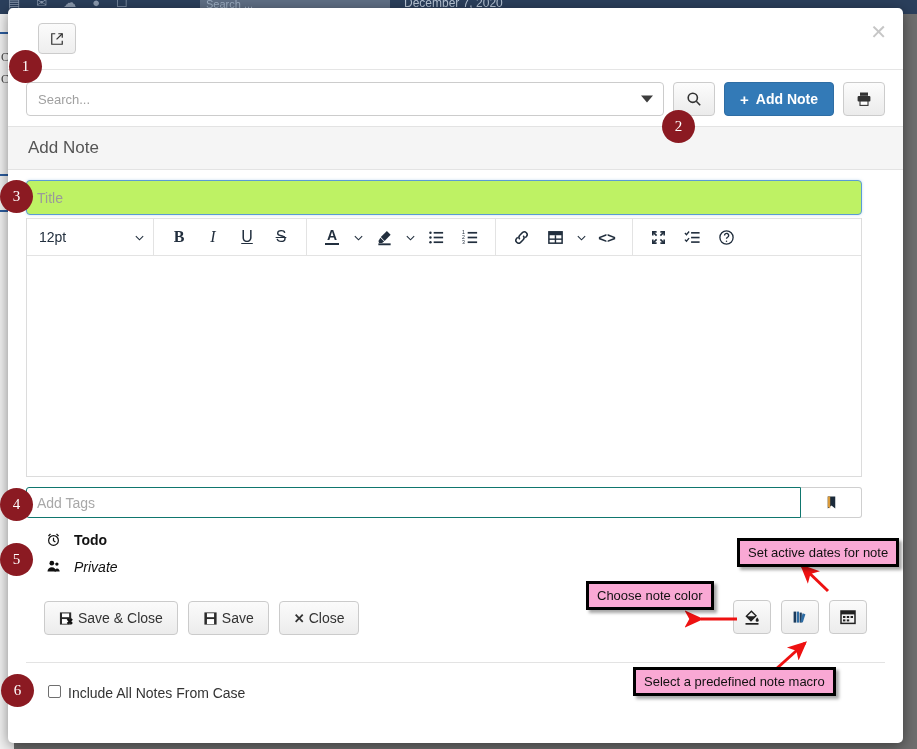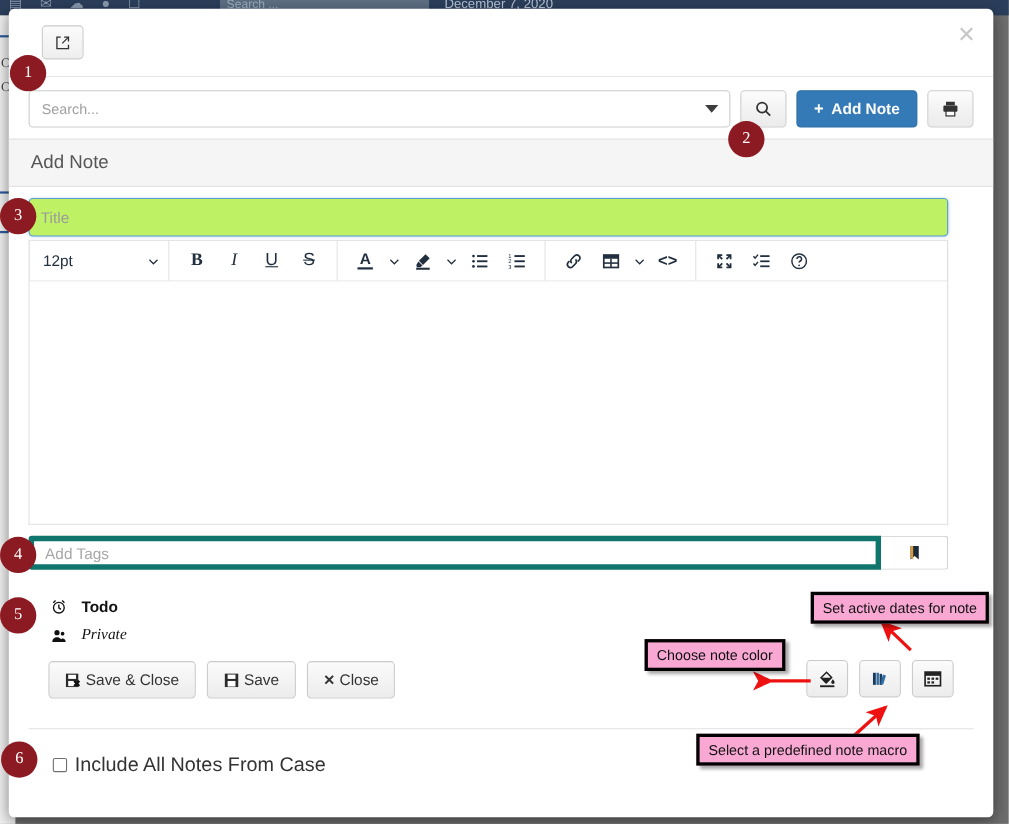--- a/index.html
+++ b/index.html
@@ -206,44 +206,44 @@
   }
 
   
   .tag-row {
     display: flex; align-items: center;
     margin-top: 10px;
     width: 836px;
   }
   .tag-input {
     flex: 1 1 auto; height: 31px;
-    border: 5px solid #0f766e; border-radius: 3px 0 0 3px;
+    border: 1px solid #0f766e; border-radius: 3px 0 0 3px;
     padding: 0 10px; font-size: 14px; color: #999;
     outline: none; background: #fff;
     font-family: "Liberation Sans", sans-serif;
   }
   .tag-input::placeholder { color: #a8a8a8; }
   .tag-btn {
     width: 61px; height: 31px;
     border: 1px solid #cfcfcf; border-left: none;
     border-radius: 0 3px 3px 0;
     background: #fff;
     display: flex; align-items: center; justify-content: center;
     cursor: pointer;
   }
 
   
   .meta { margin: 14px 0 0 18px; }
   .meta-row {
-    display: flex; align-items: flex-end; gap: 12px;
+    display: flex; align-items: flex-start; gap: 12px;
     height: 27px; font-size: 14px; color: #111;
   }
   .meta-ico { width: 18px; display: flex; justify-content: center; }
   .meta-ico svg { width: 15px; height: 15px; }
-  .meta-private { font-style: italic; font-family: Liberation Serif, serif; }
+  .meta-private { font-style: italic; }
 
   
   .action-row {
     display: flex; align-items: center;
     margin: 14px 18px 0 18px;
     position: relative;
     height: 36px;
   }
   .act-btn {
     height: 34px; padding: 0 14px; margin-right: 10px;
@@ -264,23 +264,23 @@
     display: flex; align-items: center; justify-content: center;
     cursor: pointer;
   }
   .tool-btn svg { width: 18px; height: 18px; }
 
   .bottom-divider {
     margin-top: 26px;
     border-top: 1px solid #e3e3e3;
   }
   .include-row {
-    display: flex; align-items: center; gap: 7px;
+    display: flex; gap: 7px;
     padding: 22px 0 0 22px;
-    font-size: 18px; color: #333;
+    font-size: 14px; color: #333;
   }
   .chk {
     width: 13px; height: 13px;
     border: 1px solid #6f6f6f; border-radius: 2px;
     background: #fff; cursor: pointer;
   }
 
   
   .badge {
     position: absolute;

